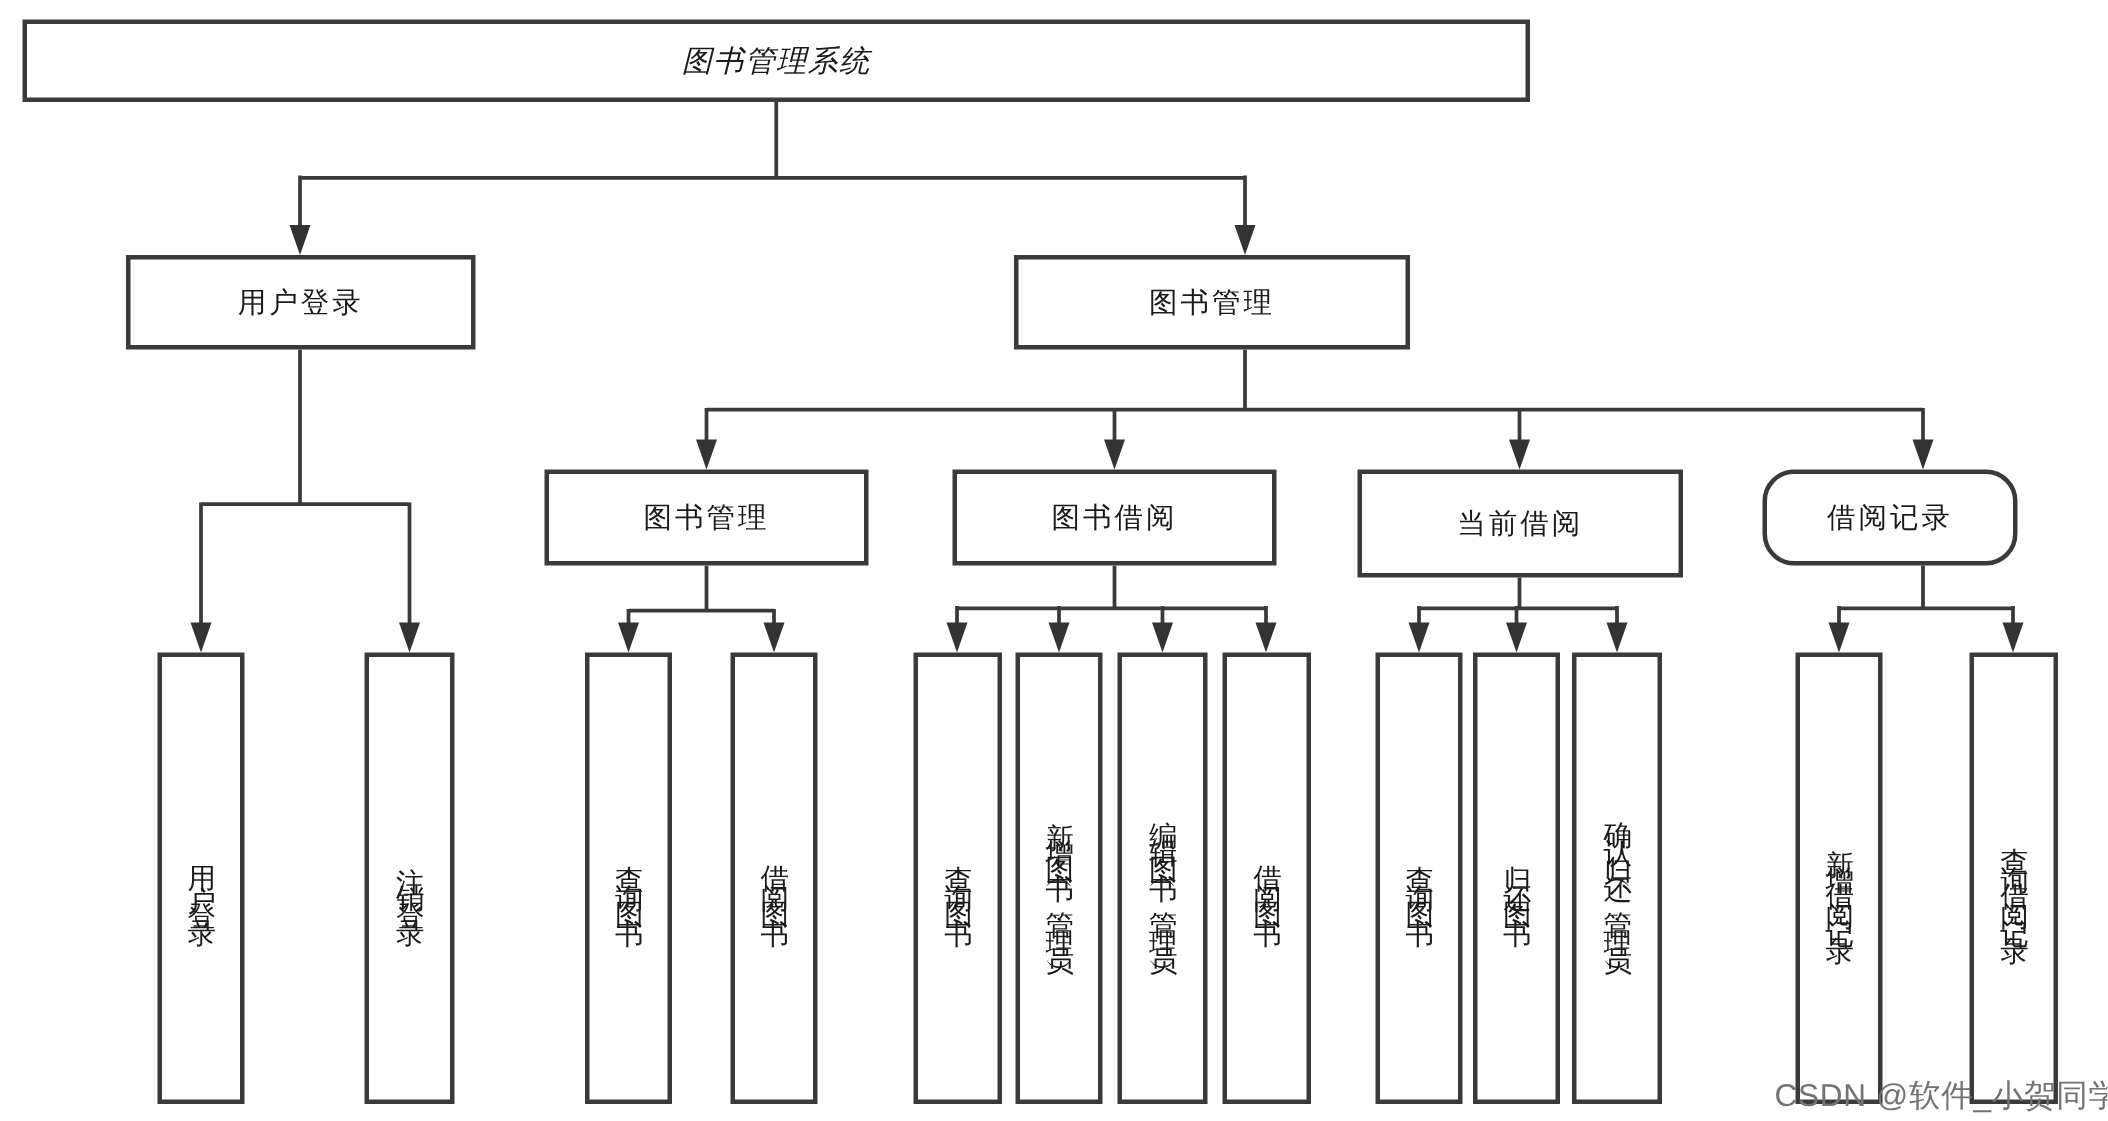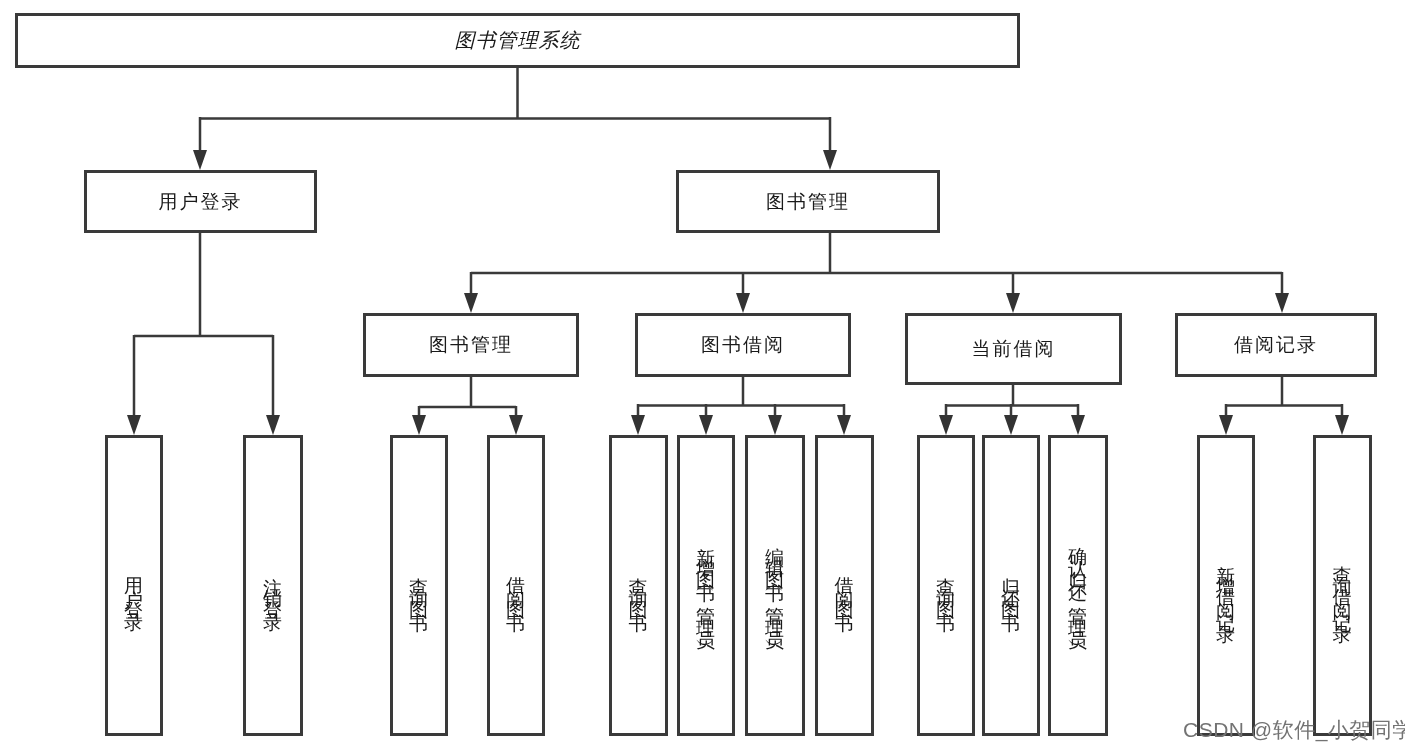--- a/index.html
+++ b/index.html
@@ -114,21 +114,21 @@
   </svg>
 
   <div class="box h root-box" style="left:15px; top:13px; width:1005px; height:55px;font-style:italic;">图书管理系统</div>
 
   <div class="box h" style="left:84px; top:170px; width:233px; height:63px;">用户登录</div>
   <div class="box h" style="left:676px; top:170px; width:264px; height:63px;">图书管理</div>
 
   <div class="box h" style="left:363px; top:313px; width:216px; height:64px;">图书管理</div>
   <div class="box h" style="left:635px; top:313px; width:216px; height:64px;">图书借阅</div>
   <div class="box h" style="left:905px; top:313px; width:217px; height:72px;">当前借阅</div>
-  <div class="box h" style="left:1175px; top:313px; width:202px; height:64px;">借阅记录</div>
+  <div class="box h" style="left:1175px; top:313px; width:170px; height:64px;border-radius:21px;">借阅记录</div>
 
   <div class="box leaf" style="left:105px; width:58px;">
     <span class="v">用户登录</span>
   </div>
   <div class="box leaf" style="left:243px; width:60px;">
     <span class="v">注销登录</span>
   </div>
 
   <div class="box leaf" style="left:390px; width:58px;">
     <span class="v">查询图书</span>

